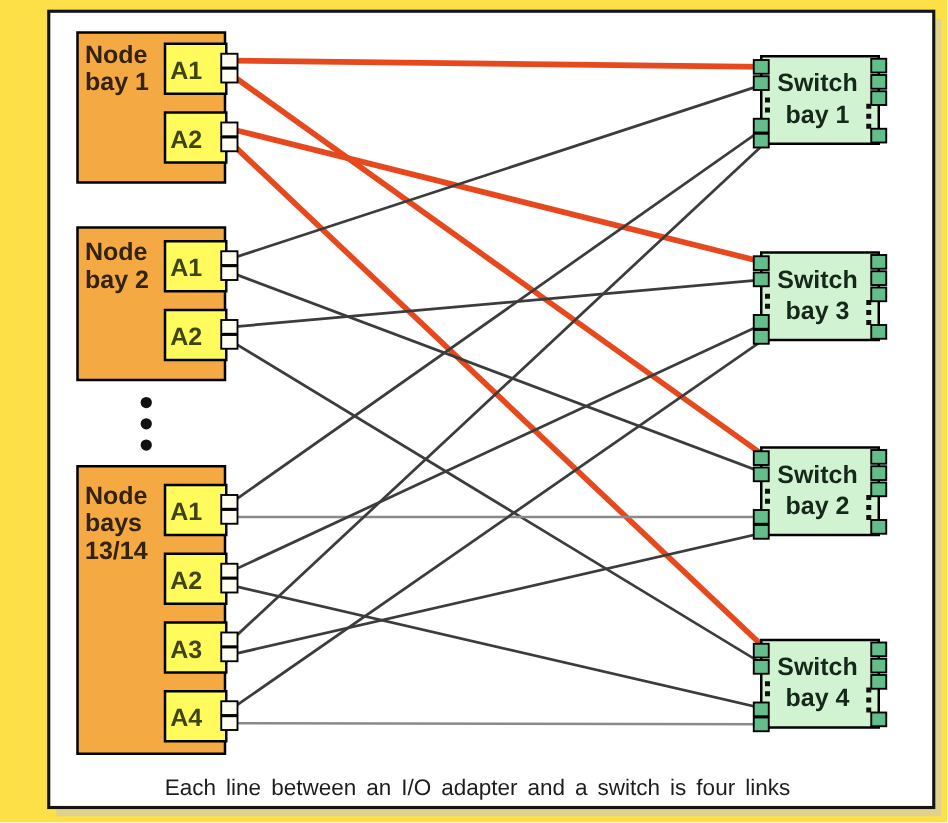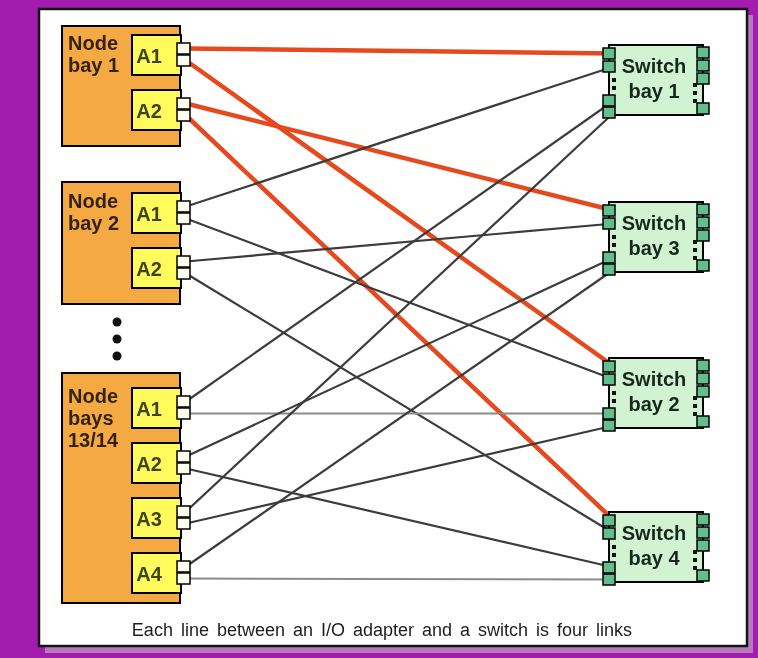--- a/index.html
+++ b/index.html
@@ -1,16 +1,16 @@
 <!DOCTYPE html>
 <html><head>
 <meta charset="utf-8">
 <style>
   html,body{margin:0;padding:0;background:#ffffff;}
-  .stage{position:relative;width:758px;height:658px;background:#a21caf;overflow:hidden;}
+  .stage{position:relative;width:758px;height:658px;background:#fde047;overflow:hidden;}
   svg{display:block;}
   text{font-family:"Liberation Sans","DejaVu Sans",sans-serif;}
   .bay-label{font-size:20px;font-weight:bold;fill:#33230e;}
   .adapter-label{font-size:20px;font-weight:bold;fill:#3e4412;}
   .switch-label{font-size:20px;font-weight:bold;fill:#15281a;}
   .caption-text{font-size:18px;fill:#1d1d1d;word-spacing:3px;}
 </style>
 </head>
 <body>
 

